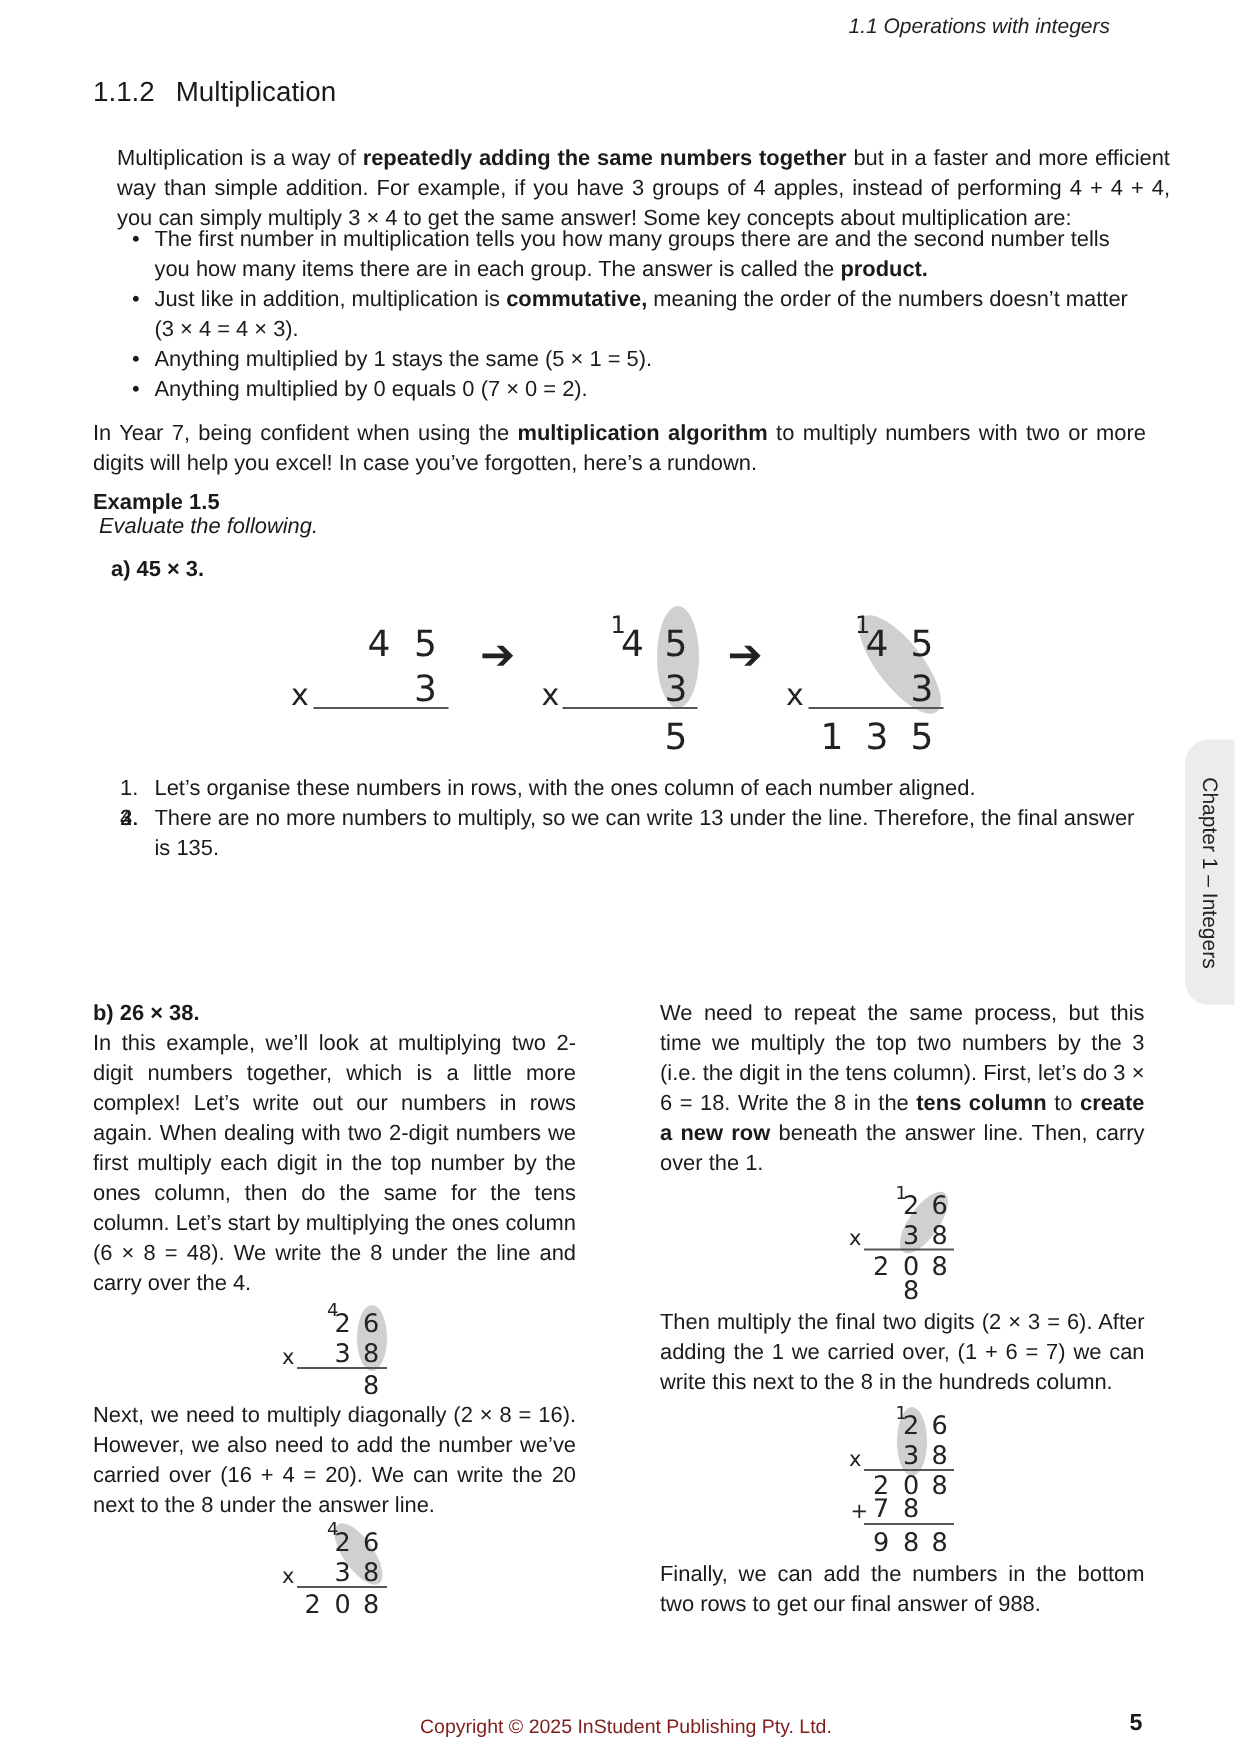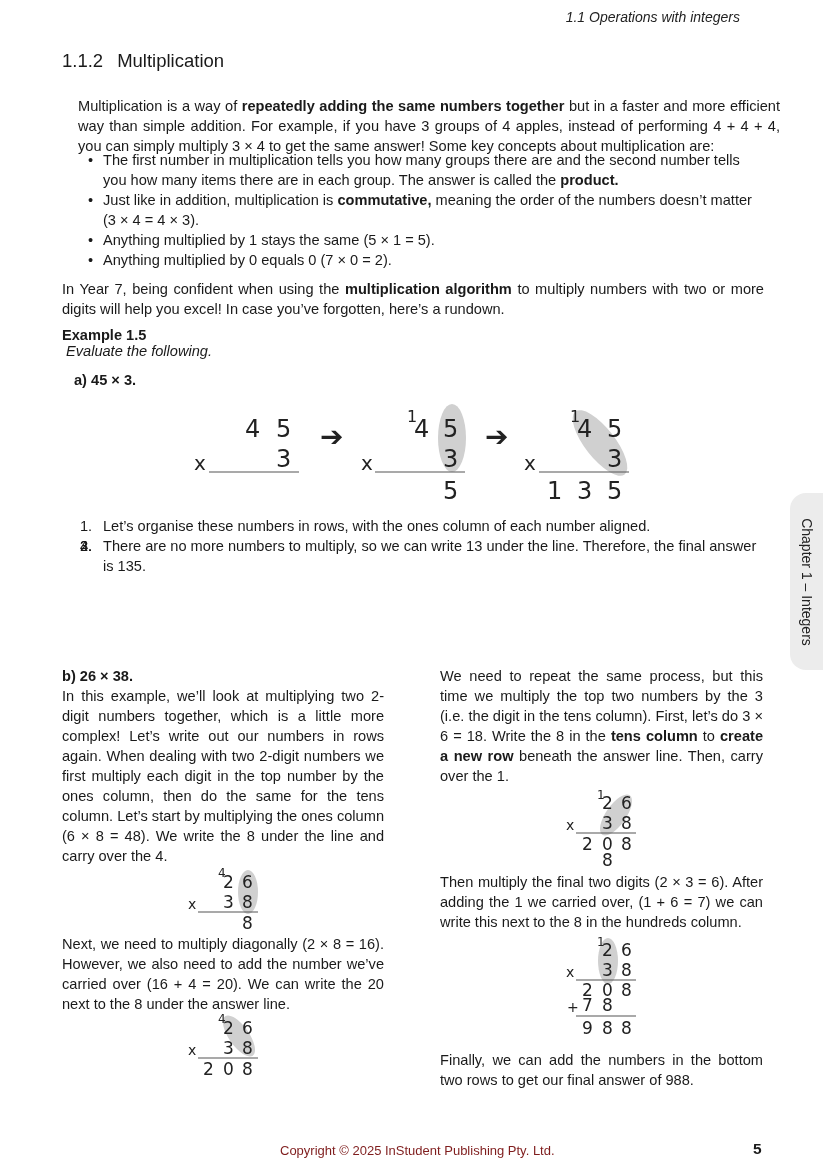--- a/index.html
+++ b/index.html
@@ -166,21 +166,21 @@
     <text x="162" y="64" font-size="17">0</text>
     <text x="181" y="64" font-size="17">8</text>
     <text x="127" y="80" font-size="14">+</text>
     <text x="142" y="79" font-size="17">7</text>
     <text x="162" y="79" font-size="17">8</text>
     <line x1="136" y1="84" x2="196" y2="84" stroke="#555" stroke-width="1.2"></line>
     <text x="142" y="102" font-size="17">9</text>
     <text x="162" y="102" font-size="17">8</text>
     <text x="181" y="102" font-size="17">8</text>
   </svg>
-  <p style="margin-top:10px">Finally, we can add the numbers in the bottom two rows to get our final answer of 988.</p>
+  <p style="margin-top:0">Finally, we can add the numbers in the bottom two rows to get our final answer of 988.</p>
 </div>
 
 <div class="sidetab">
   <span>Chapter 1 – Integers</span>
 </div>
 
 <div class="footer-copy">Copyright © 2025 InStudent Publishing Pty. Ltd.</div>
 <div class="footer-page">5</div>
 
 </body></html>

